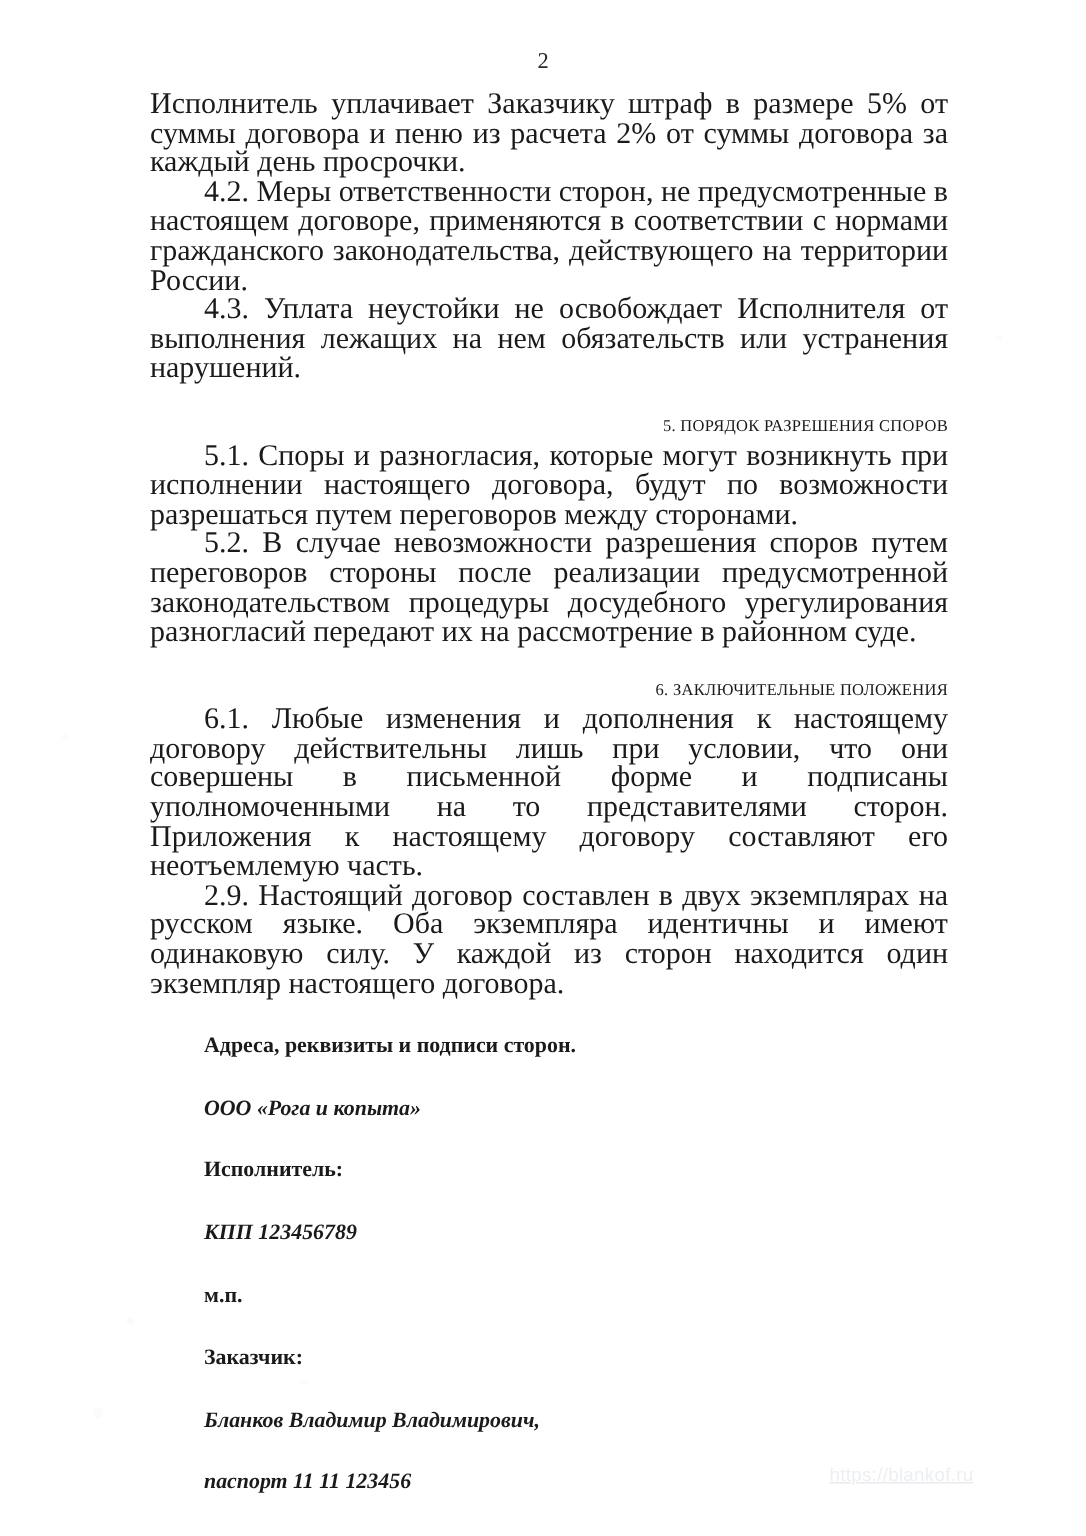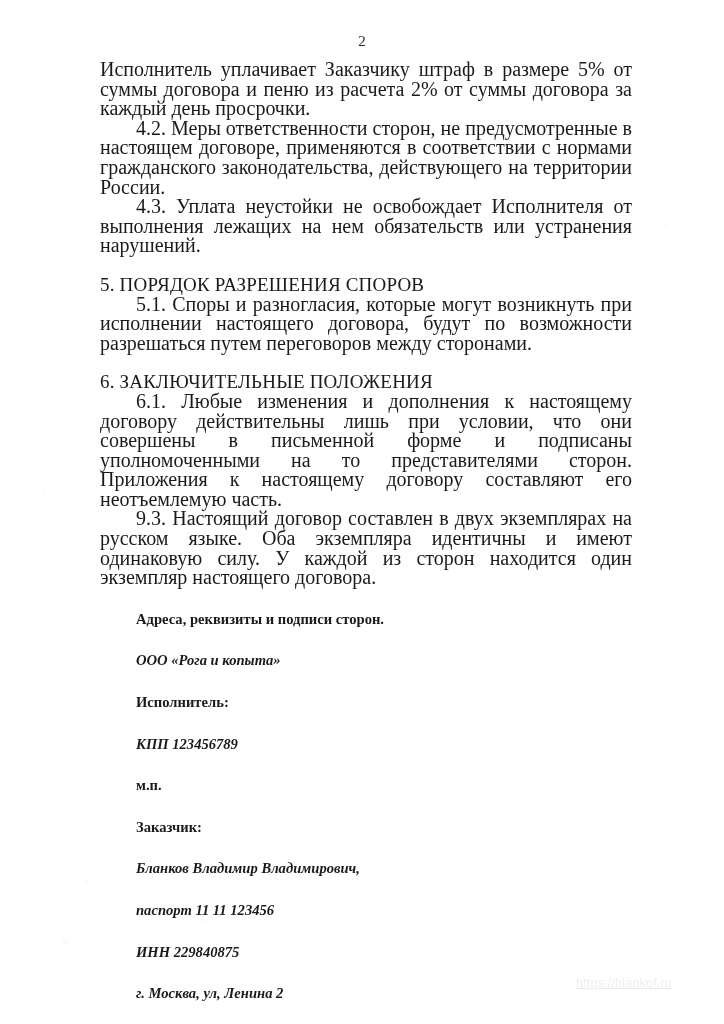--- a/index.html
+++ b/index.html
@@ -66,24 +66,24 @@
     color: #1a1a1a;
     hyphens: none;
   }
   p.body-par.indent {
     text-indent: 36px;
     font-family: Liberation Serif, serif;
   }
 
   h2.section-head {
     margin: 0;
-    font-size: 19px;
+    font-size: 11px;
     line-height: 19.6px;
     font-weight: normal;
-    text-align: left;
+    text-align: right;
     letter-spacing: 0.2px;
     color: #1a1a1a;
   }
 
   .gap-before-head { height: 19px; }
 
   
   .sign-block {
     margin-top: 22px;
   }
@@ -106,21 +106,21 @@
     display: inline-block;
     width: 120px;
     border-bottom: 1px solid #2a2a2a;
     height: 0.75em;
     vertical-align: baseline;
     margin: 0 1px;
   }
 
   .watermark {
     position: absolute;
-    left: 576px;
+    left: 553px;
     top: 975px;
     font-family: "Liberation Sans", "DejaVu Sans", sans-serif;
     font-size: 12.5px;
     line-height: 16px;
     color: #eceff2;
     text-decoration: underline;
     text-decoration-color: #e7ebef;
     letter-spacing: 0.2px;
     white-space: nowrap;
   }
@@ -141,28 +141,29 @@
     <p class="body-par indent">4.2. Меры ответственности сторон, не предусмотренные в настоящем договоре, применяются в соответствии с нормами гражданского законодательства, действующего на территории России.</p>
 
     <p class="body-par indent">4.3. Уплата неустойки не освобождает Исполнителя от выполнения лежащих на нем обязательств или устранения нарушений.</p>
 
     <div class="gap-before-head"></div>
 
     <h2 class="section-head">5. ПОРЯДОК РАЗРЕШЕНИЯ СПОРОВ</h2>
 
     <p class="body-par indent">5.1. Споры и разногласия, которые могут возникнуть при исполнении настоящего договора, будут по возможности разрешаться путем переговоров между сторонами.</p>
 
+    <p class="body-par indent">5.2. В случае невозможности разрешения споров путем переговоров стороны после реализации предусмотренной законодательством процедуры досудебного урегулирования разногласий передают их на рассмотрение в районном суде.</p>
 
     <div class="gap-before-head"></div>
 
     <h2 class="section-head">6. ЗАКЛЮЧИТЕЛЬНЫЕ ПОЛОЖЕНИЯ</h2>
 
     <p class="body-par indent">6.1. Любые изменения и дополнения к настоящему договору действительны лишь при условии, что они совершены в письменной форме и подписаны уполномоченными на то представителями сторон. Приложения к настоящему договору составляют его неотъемлемую часть.</p>
 
-    <p class="body-par indent">9.3. Настоящий договор составлен в двух экземплярах на русском языке. Оба экземпляра идентичны и имеют одинаковую силу. У каждой из сторон находится один экземпляр настоящего договора.</p>
+    <p class="body-par indent">2.9. Настоящий договор составлен в двух экземплярах на русском языке. Оба экземпляра идентичны и имеют одинаковую силу. У каждой из сторон находится один экземпляр настоящего договора.</p>
 
     <div class="sign-block">
 
       <div class="sign-line">Адреса, реквизиты и подписи сторон.</div>
 
       <div class="sign-line italic">ООО «Рога и копыта»</div>
 
       <div class="sign-line">Исполнитель:</div>
 
       <div class="sign-line italic">КПП 123456789</div>

